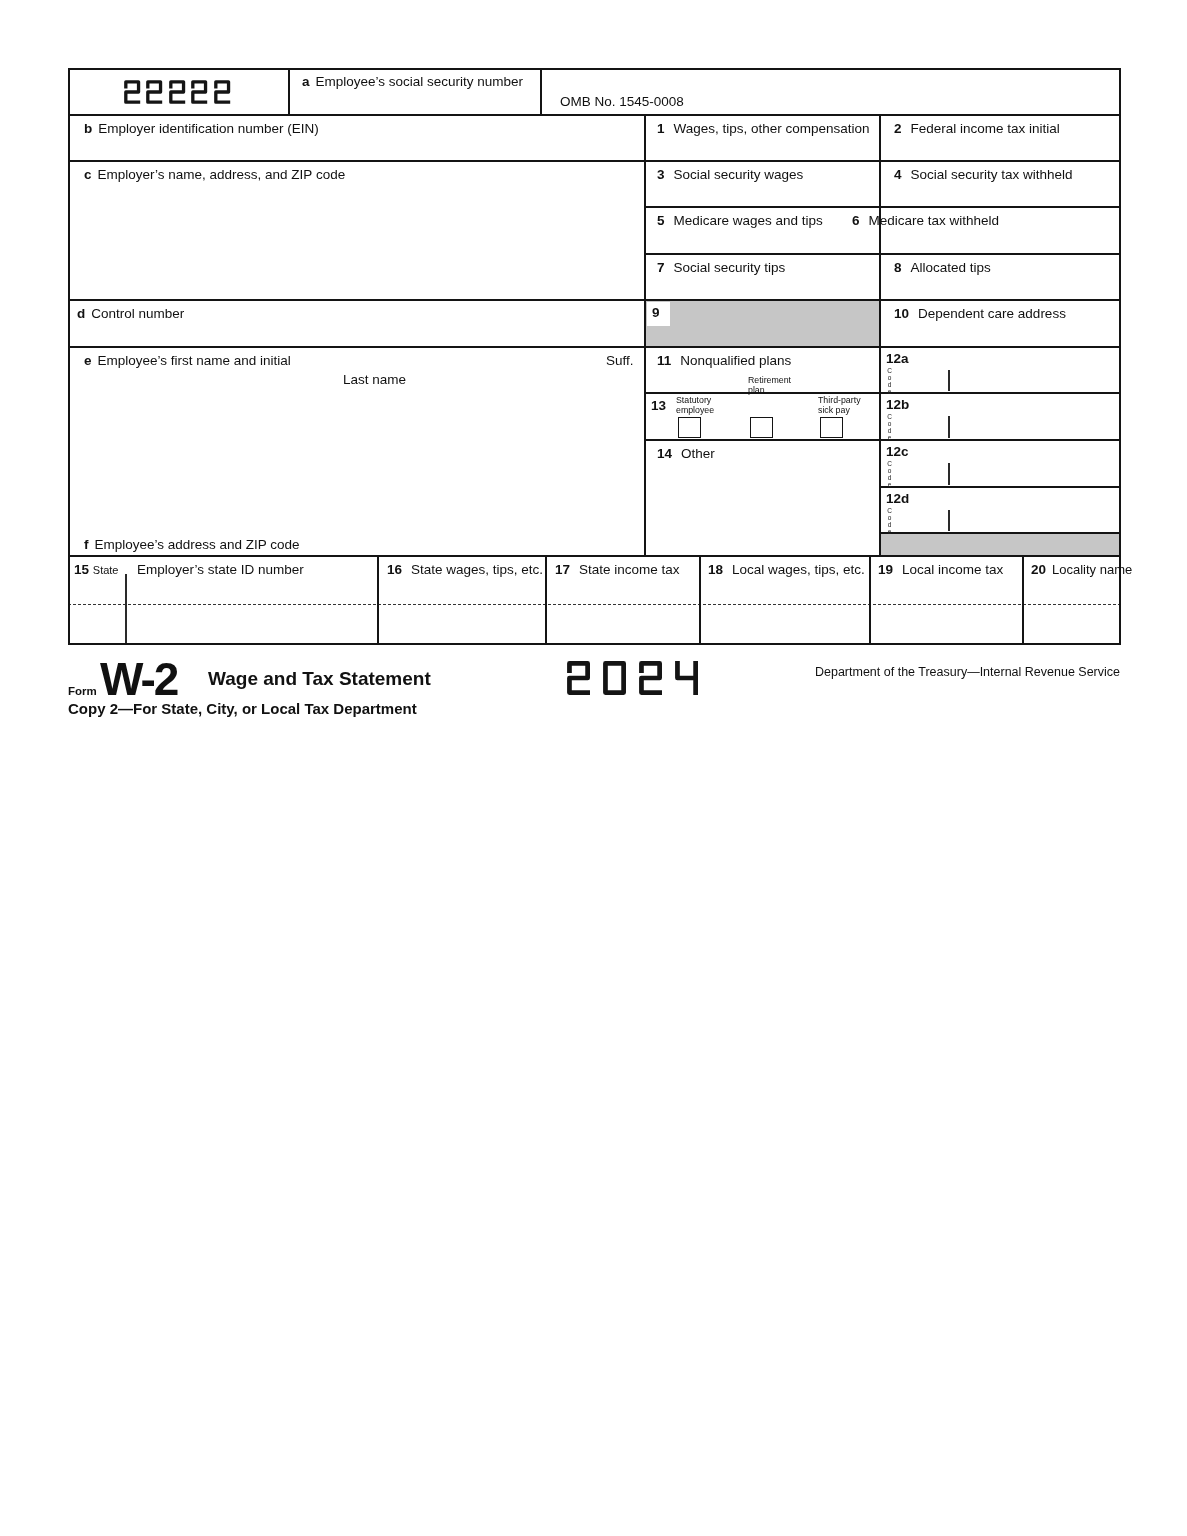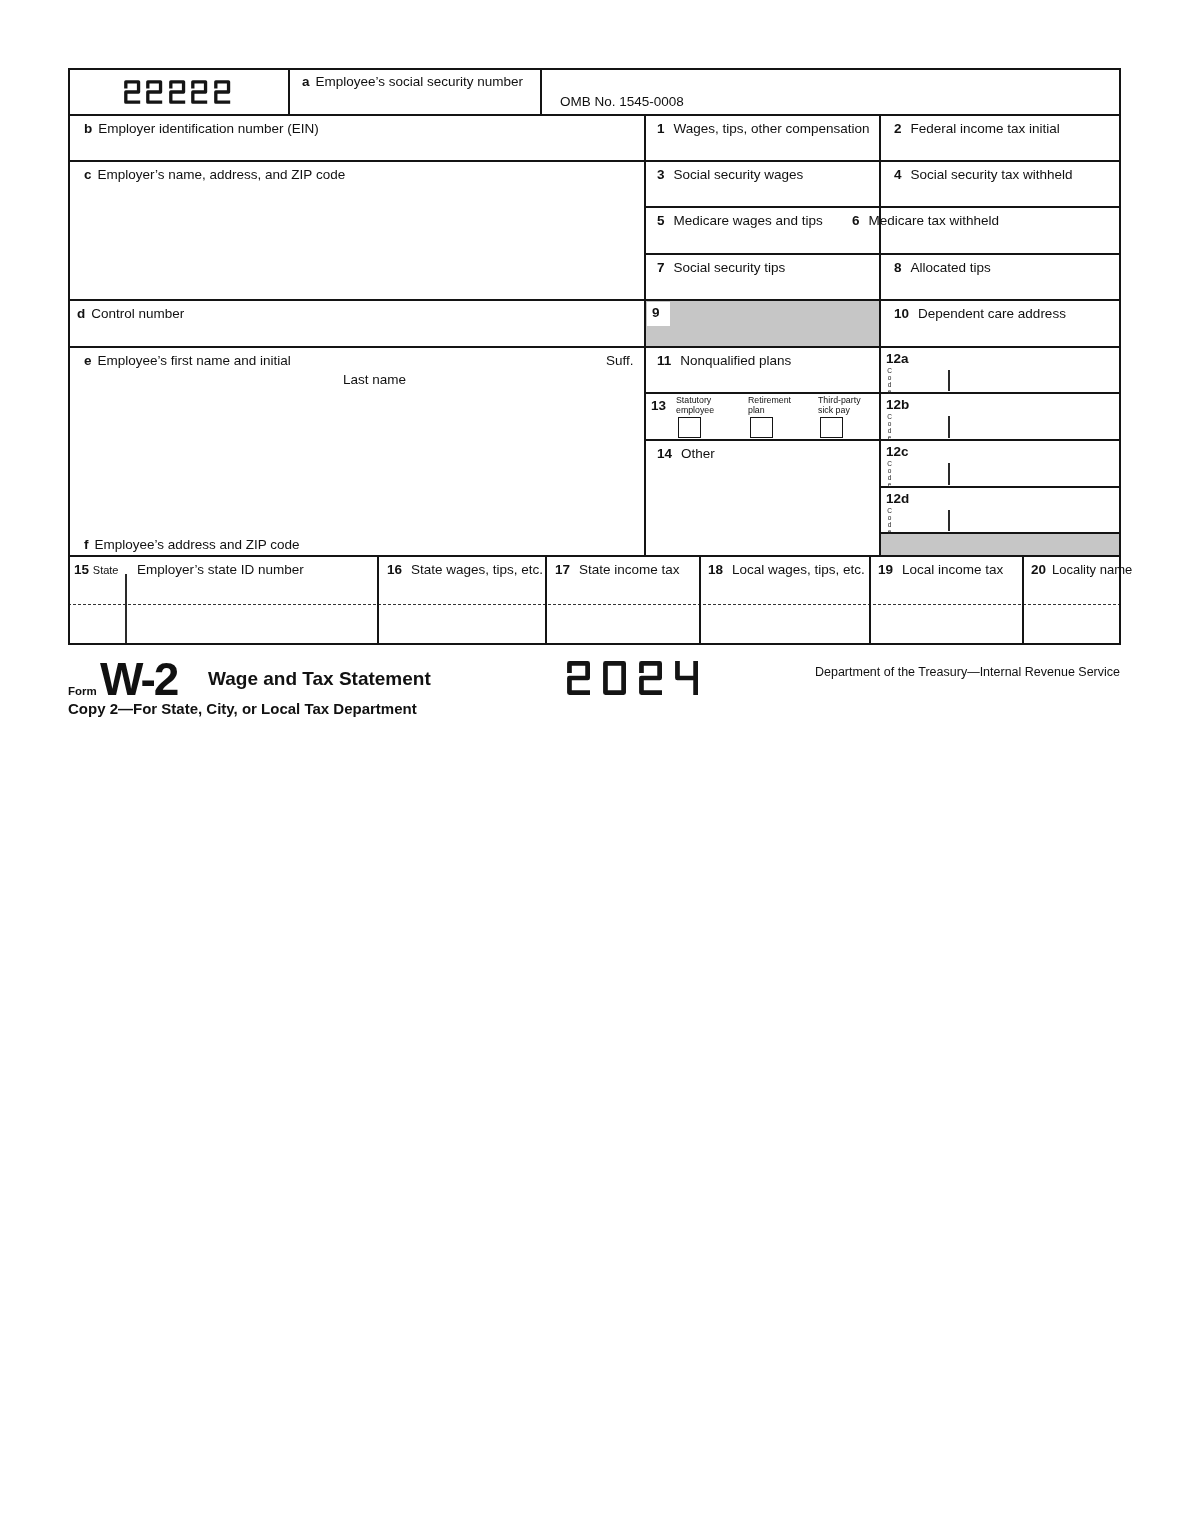--- a/index.html
+++ b/index.html
@@ -117,21 +117,21 @@
 
   <div class="lbl" style="left:84px;top:353px;"><b>e</b><span class="gap-sm"></span><span>Employee’s first name and initial</span></div>
   <div class="lbl" style="left:343px;top:372px;">Last name</div>
   <div class="suff" style="left:606px;top:353px;">Suff.</div>
   <div class="lbl" style="left:657px;top:353px;"><b>11</b><span class="gap"></span><span>Nonqualified plans</span></div>
   <div class="lbl" style="left:886px;top:351px;"><b>12a</b></div>
   <div class="code-vert" style="left:886px;top:367px;">Code</div>
 
   <div class="lbl" style="left:651px;top:398px;"><b>13</b></div>
   <div class="small-lbl" style="left:676px;top:396px;width:60px;">Statutory employee</div>
-  <div class="small-lbl" style="left:748px;top:396px;width:60px;">Retirement plan</div>
+  <div class="small-lbl" style="left:748px;top:376px;width:60px;">Retirement plan</div>
   <div class="small-lbl" style="left:818px;top:396px;width:56px;">Third-party sick pay</div>
   <div class="checkbox" style="left:678px;top:417px;"></div>
   <div class="checkbox" style="left:750px;top:417px;"></div>
   <div class="checkbox" style="left:820px;top:417px;"></div>
   <div class="lbl" style="left:886px;top:397px;"><b>12b</b></div>
   <div class="code-vert" style="left:886px;top:413px;">Code</div>
 
   <div class="lbl" style="left:657px;top:446px;"><b>14</b><span class="gap"></span><span>Other</span></div>
   <div class="lbl" style="left:886px;top:444px;"><b>12c</b></div>
   <div class="code-vert" style="left:886px;top:460px;">Code</div>

